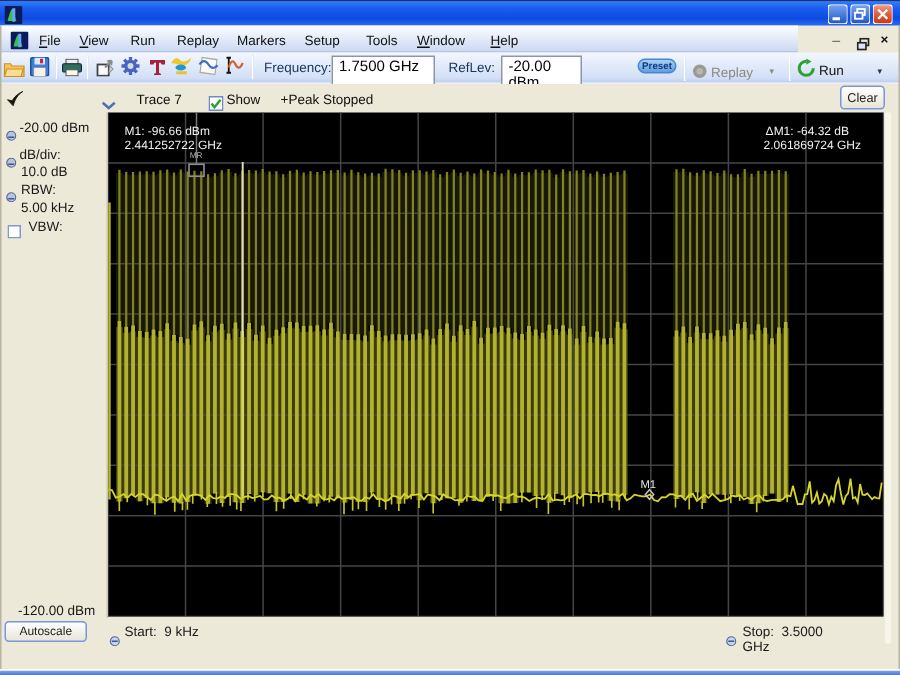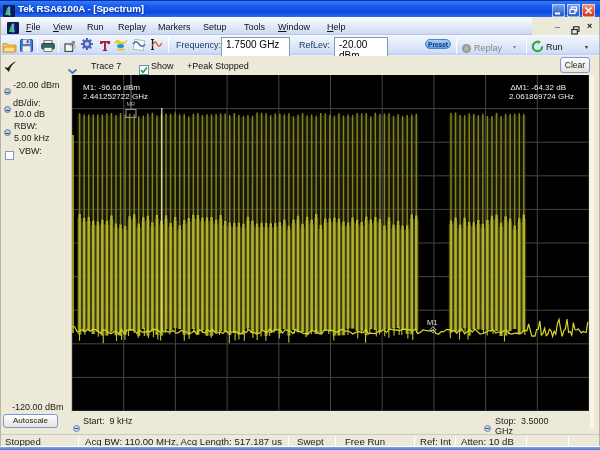--- a/index.html
+++ b/index.html
@@ -45,21 +45,20 @@
 #win:after { content:""; position:absolute; left:0; top:17px; width:1px; height:429px; background:#b8b4a2; }
 #win:before { content:""; position:absolute; right:0; top:17px; width:1px; height:429px; background:#b8b4a2; z-index:9; }
 </style></head><body>
 <div id="win">
   <div id="title">
     <div class="abs" style="left:3px;top:2px"><svg width="12" height="12" viewBox="0 0 12 12" style="">
           <rect width="12" height="12" rx="1" fill="#0a1a5a"></rect>
           <path d="M2 10 C3 6 4 3 5 2 L6 2 C6.5 5 7 8 8 10 Z" fill="#35c24d"></path>
           <rect x="5.2" y="1.5" width="2" height="9" fill="#69a8f0"></rect>
         </svg></div>
-    <div class="txt">Tek RSA6100A - [Spectrum]</div>
     <div class="abs" style="left:552px;top:2px"><svg width="13" height="13" viewBox="0 0 13 13" style="">
           <rect width="13" height="13" rx="2.5" fill="url(#g1)" stroke="#fff" stroke-width="1"></rect>
           <defs>
             <linearGradient id="g1" x1="0" y1="0" x2="0" y2="1">
               <stop offset="0" stop-color="#7aa7f0"></stop>
               <stop offset="1" stop-color="#1e55c8"></stop>
             </linearGradient>
           </defs>
           <rect x="3" y="8.5" width="5" height="2" fill="#fff"></rect>
         </svg></div>
@@ -242,30 +241,15 @@
           <circle cx="3.5" cy="3.5" r="3" fill="#c8d4e8" stroke="#5a6a9a" stroke-width="0.8"></circle>
           <path d="M1.5 3.5 h4" stroke="#39589a" stroke-width="1"></path>
         </svg></div>
     <div class="ax" style="left:83px">Start:&nbsp; 9 kHz</div>
     <div class="abs" style="left:484px;top:6px"><svg width="7" height="7" viewBox="0 0 7 7" style="">
           <circle cx="3.5" cy="3.5" r="3" fill="#c8d4e8" stroke="#5a6a9a" stroke-width="0.8"></circle>
           <path d="M1.5 3.5 h4" stroke="#39589a" stroke-width="1"></path>
         </svg></div>
     <div class="ax" style="left:495px">Stop:&nbsp; 3.5000 GHz</div>
   </div>
-  <div id="status">
-    <div class="ss" style="left:5px">Stopped</div>
-    <div class="ssep" style="left:78px"></div>
-    <div class="ss" style="left:85px">Acq BW: 110.00 MHz, Acq Length: 517.187 us</div>
-    <div class="ssep" style="left:288px"></div>
-    <div class="ss" style="left:297px">Swept</div>
-    <div class="ssep" style="left:335px"></div>
-    <div class="ss" style="left:345px">Free Run</div>
-    <div class="ssep" style="left:414px"></div>
-    <div class="ss" style="left:420px">Ref: Int</div>
-    <div class="ssep" style="left:455px"></div>
-    <div class="ss" style="left:461px">Atten: 10 dB</div>
-    <div class="ssep" style="left:526px"></div>
-    <div class="ssep" style="left:568px"></div>
-  </div>
   <div id="rstrip"></div>
   <div id="bblue"></div>
 </div>
 
 </body></html>

